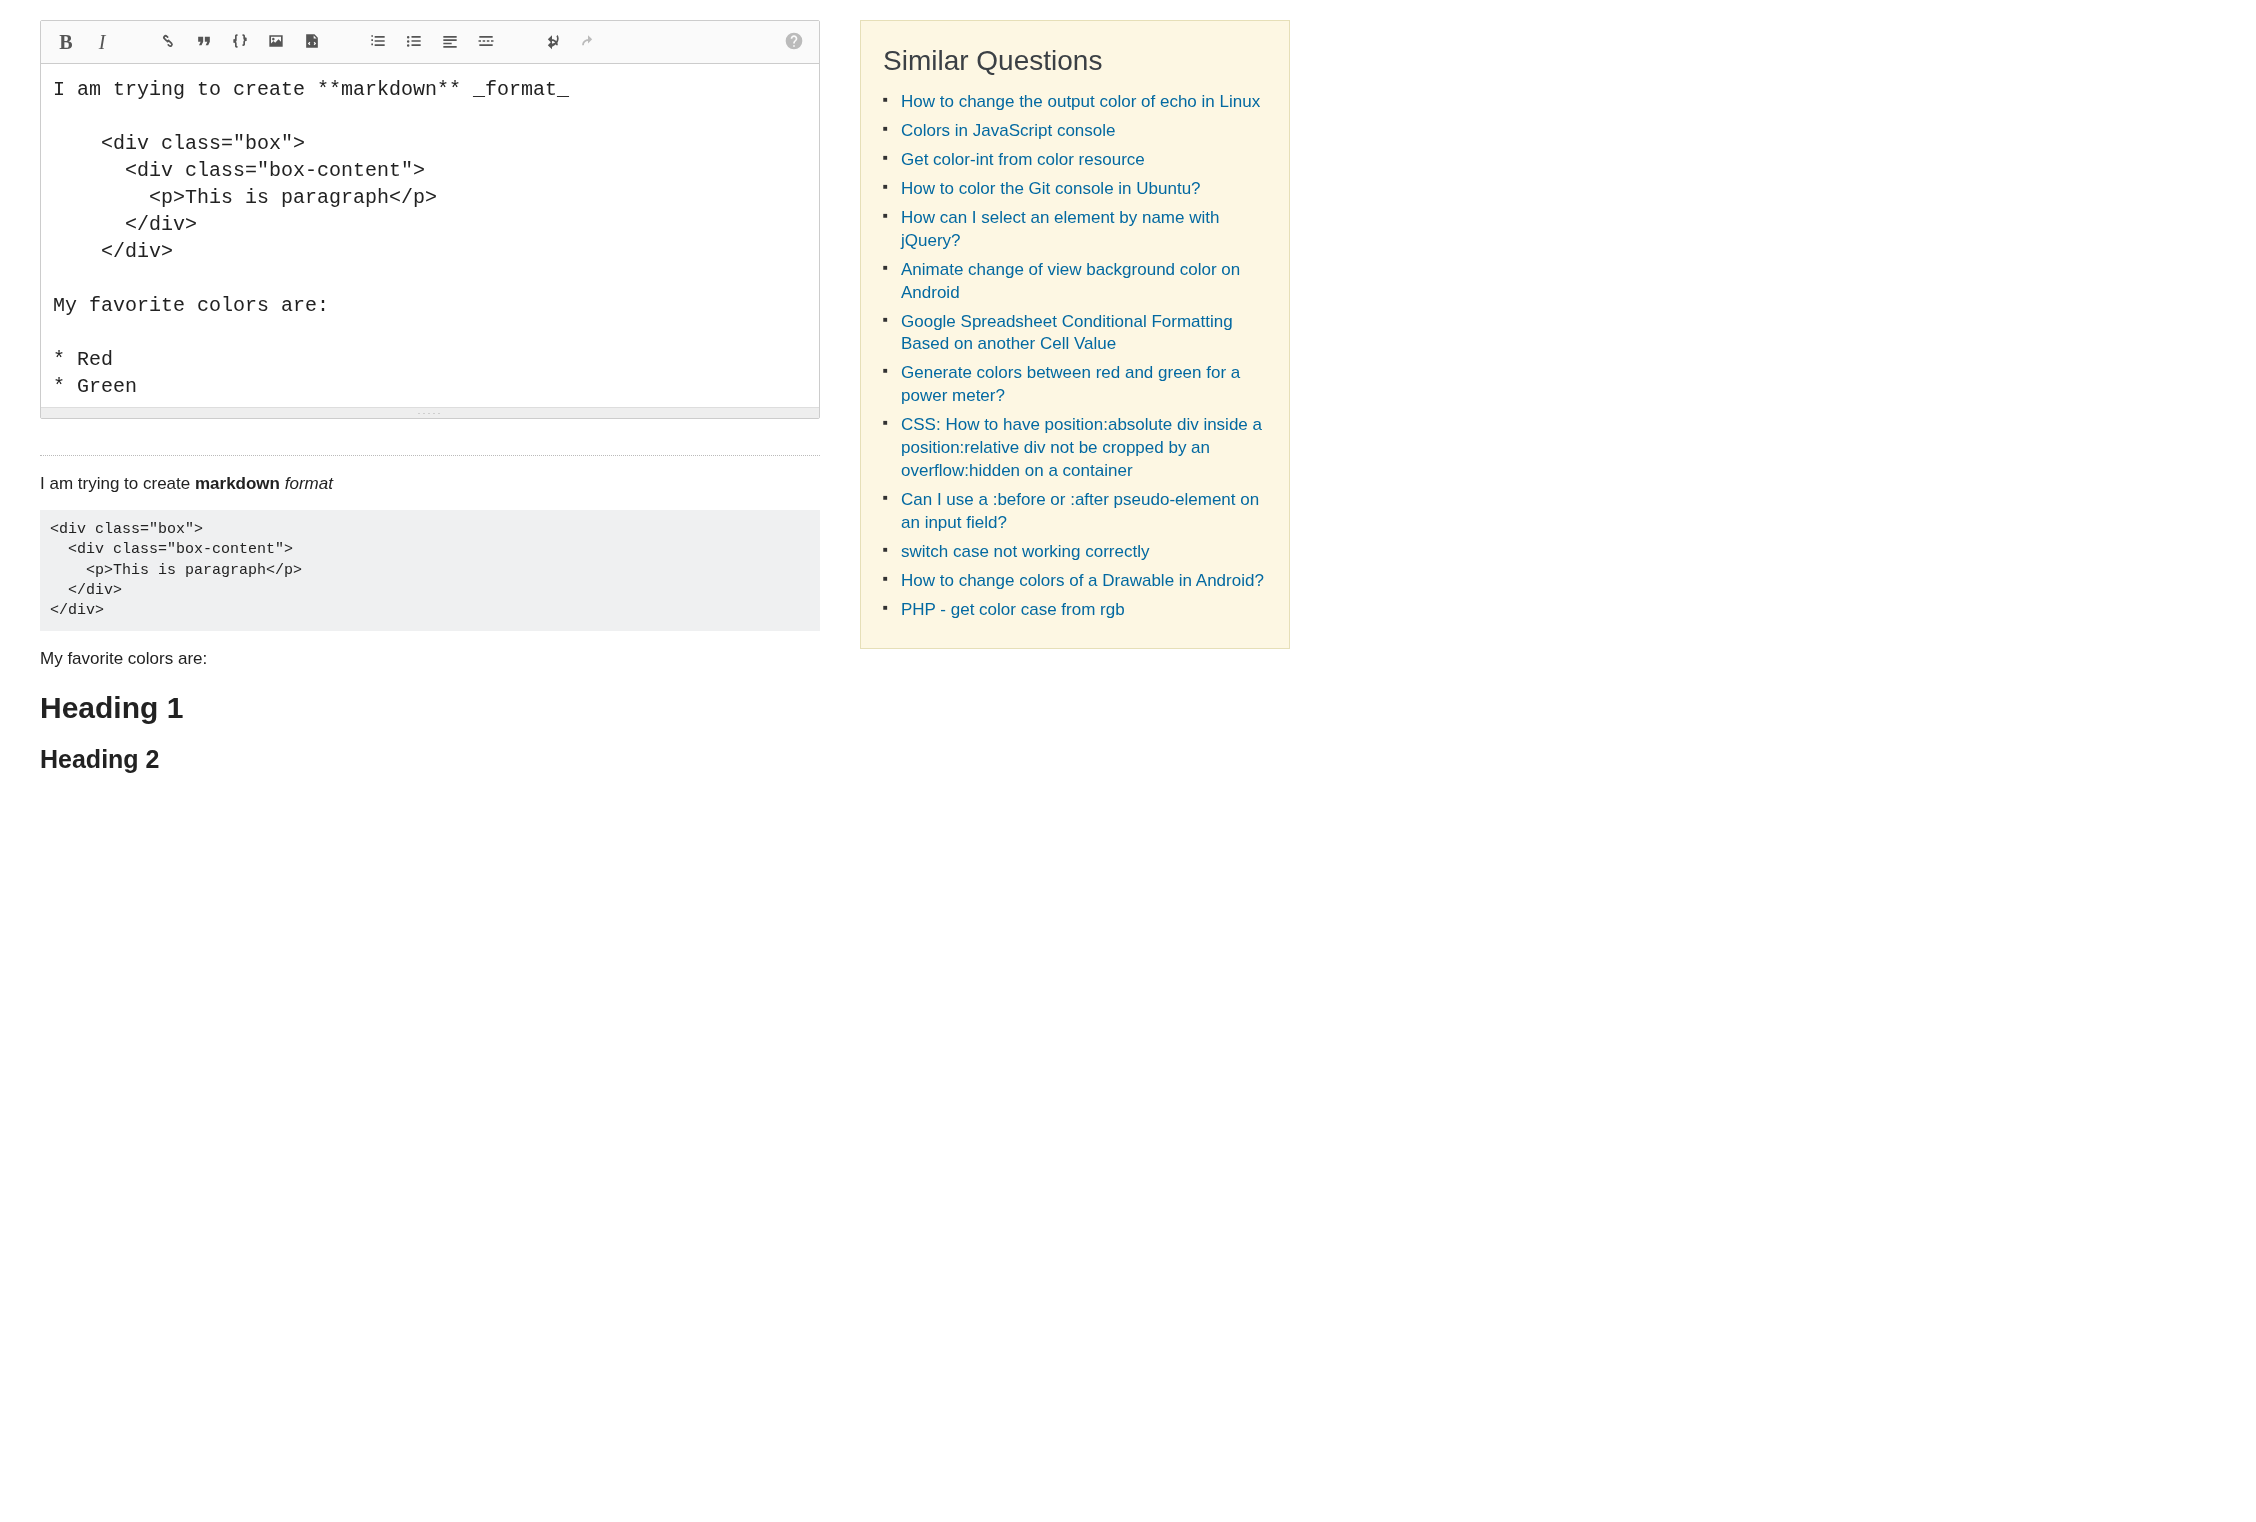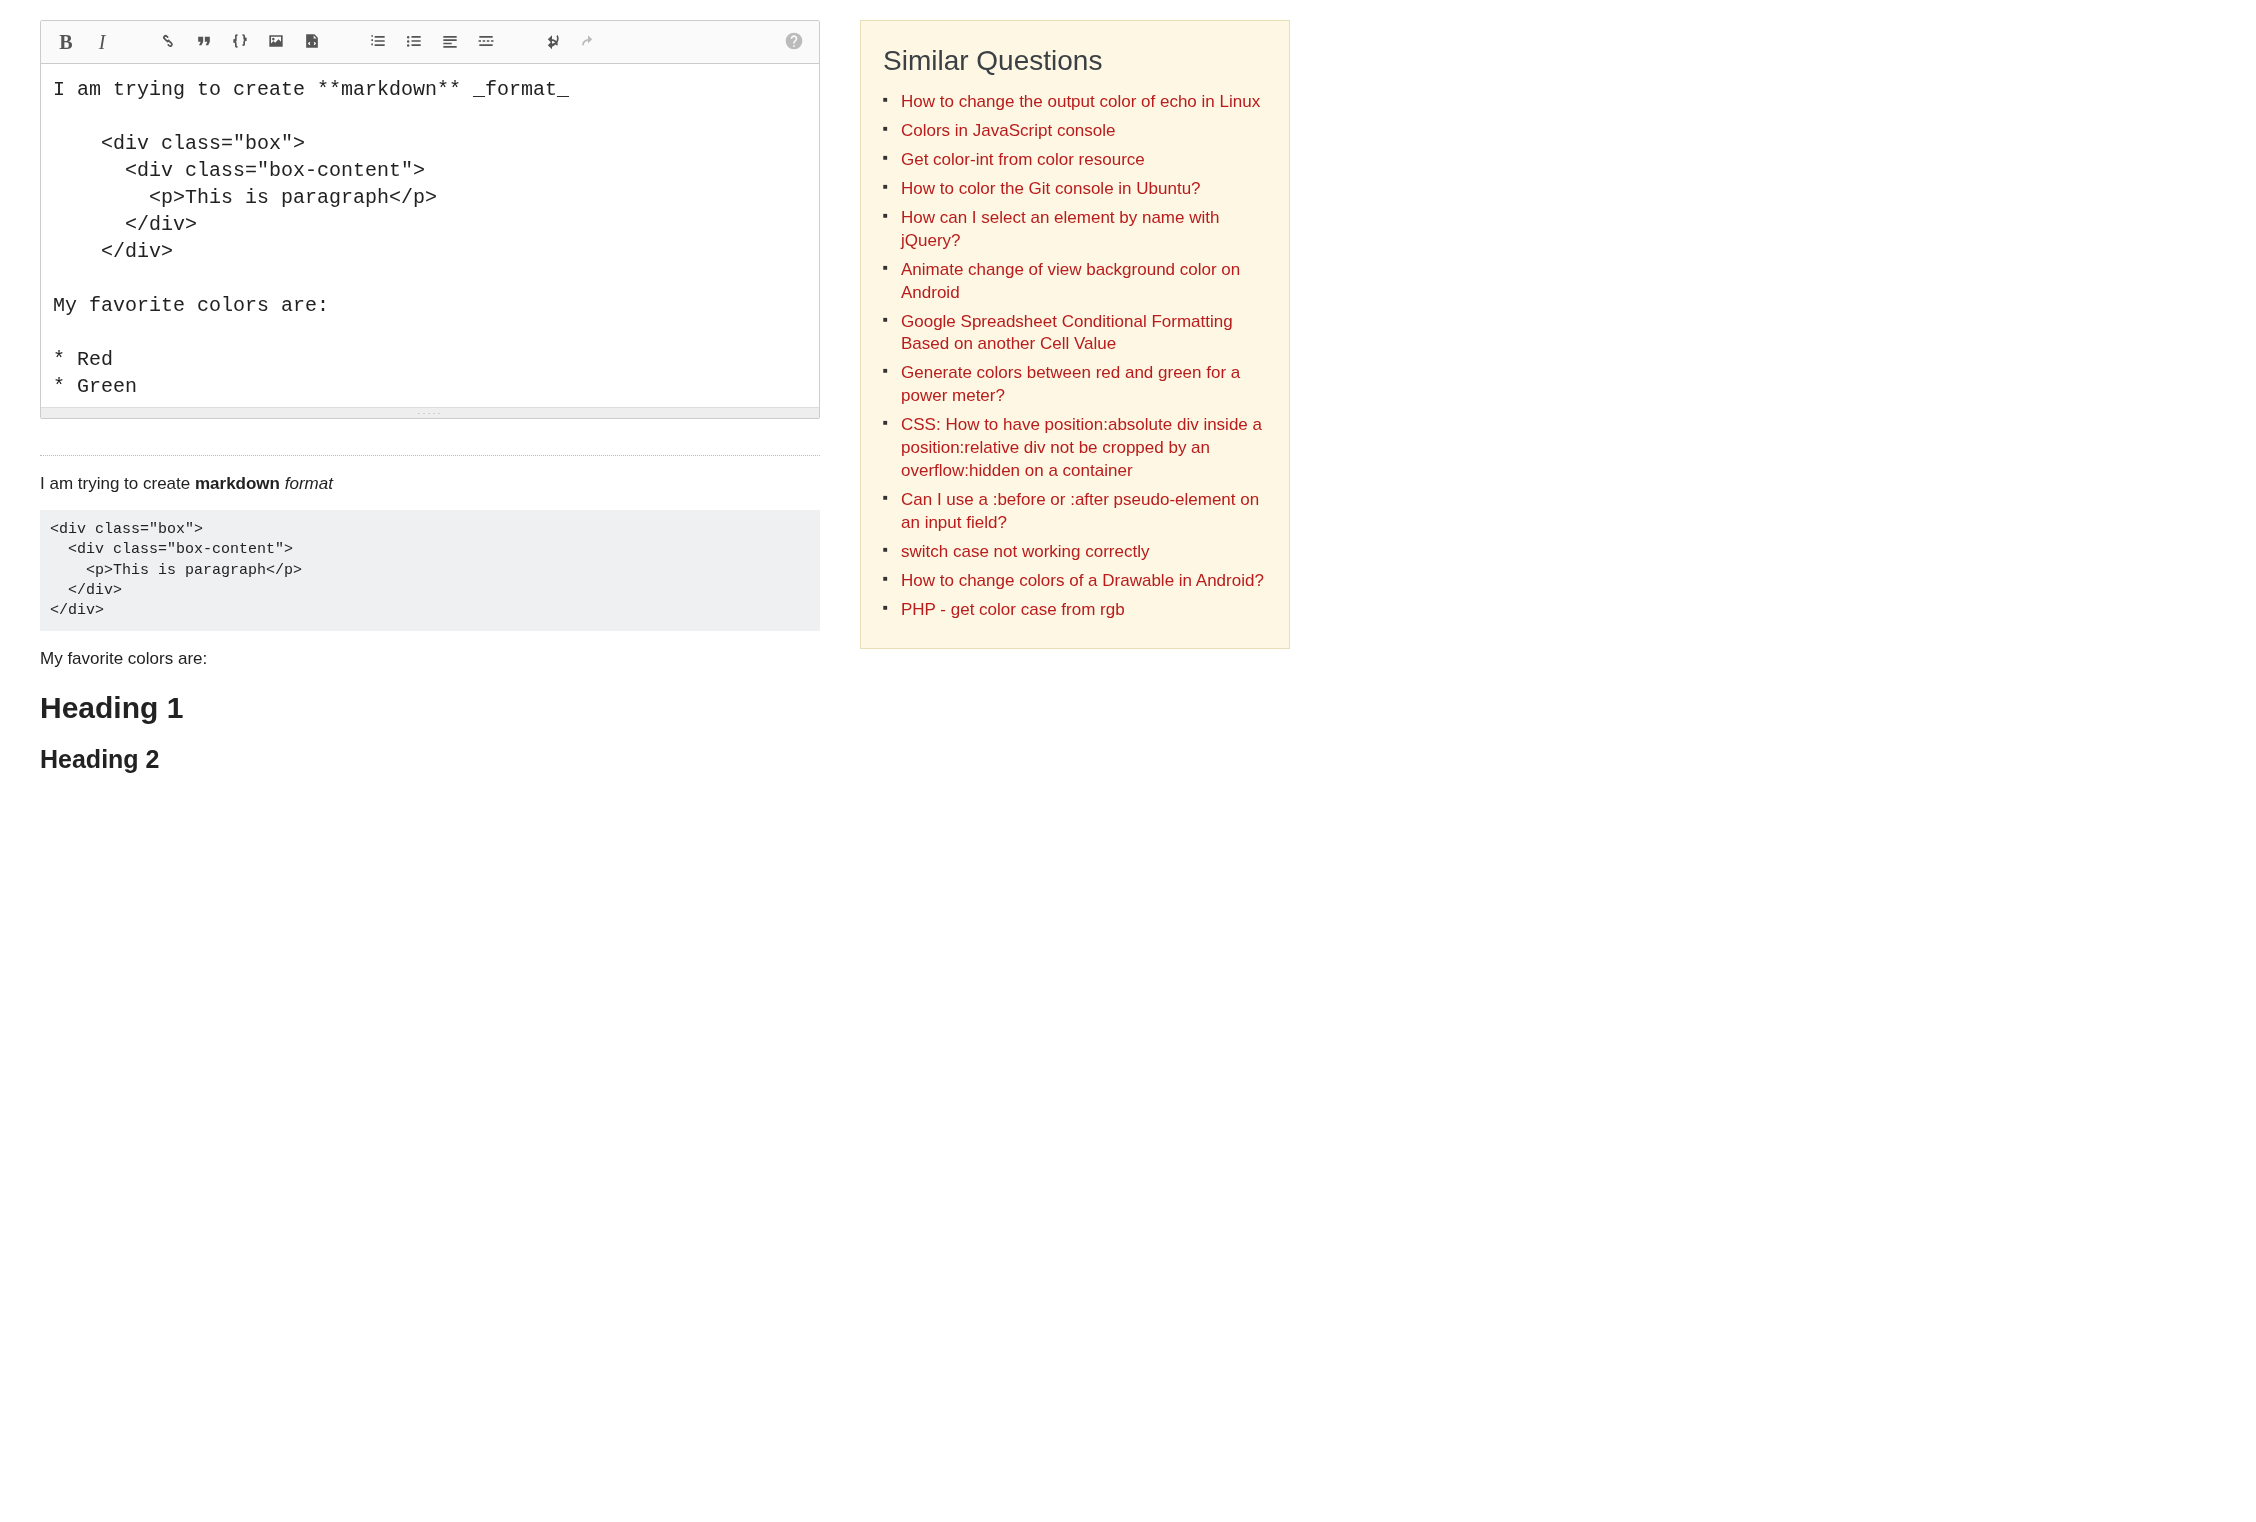--- a/index.html
+++ b/index.html
@@ -131,21 +131,21 @@
   }
   .similar-box li::before {
     content: "■";
     position: absolute;
     left: 0;
     top: 4px;
     font-size: 8px;
     color: #333;
   }
   .similar-box a {
-    color: #b91c1c;
+    color: #0369a1;
     text-decoration: none;
   }
 </style>
 </head>
 <body>
 
 <div class="layout">
   <div class="main-col">
 
     <div class="editor-wrap">

